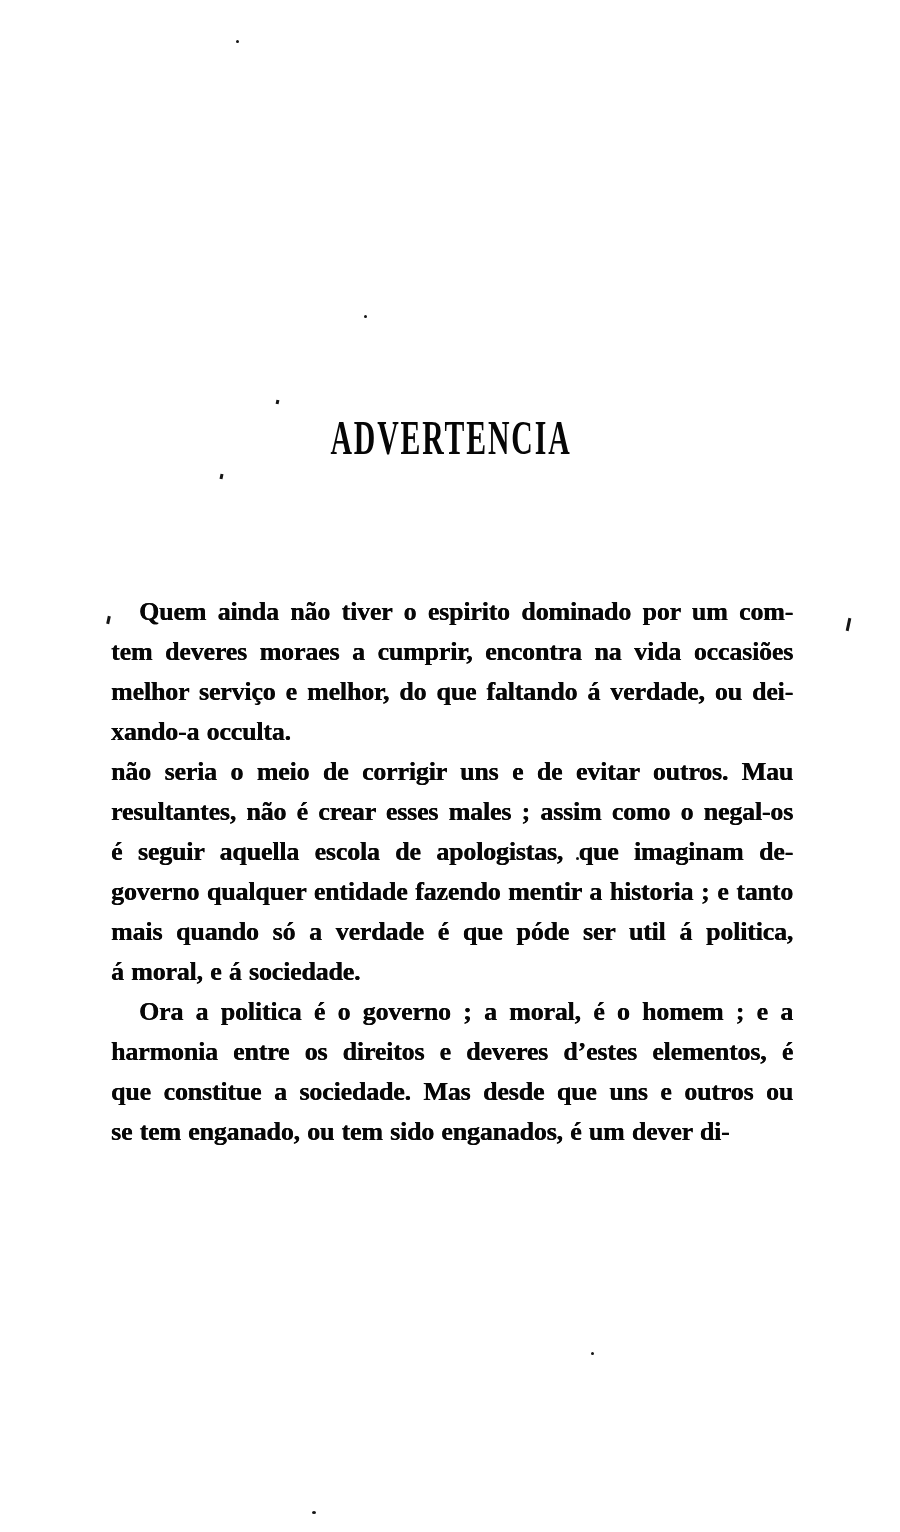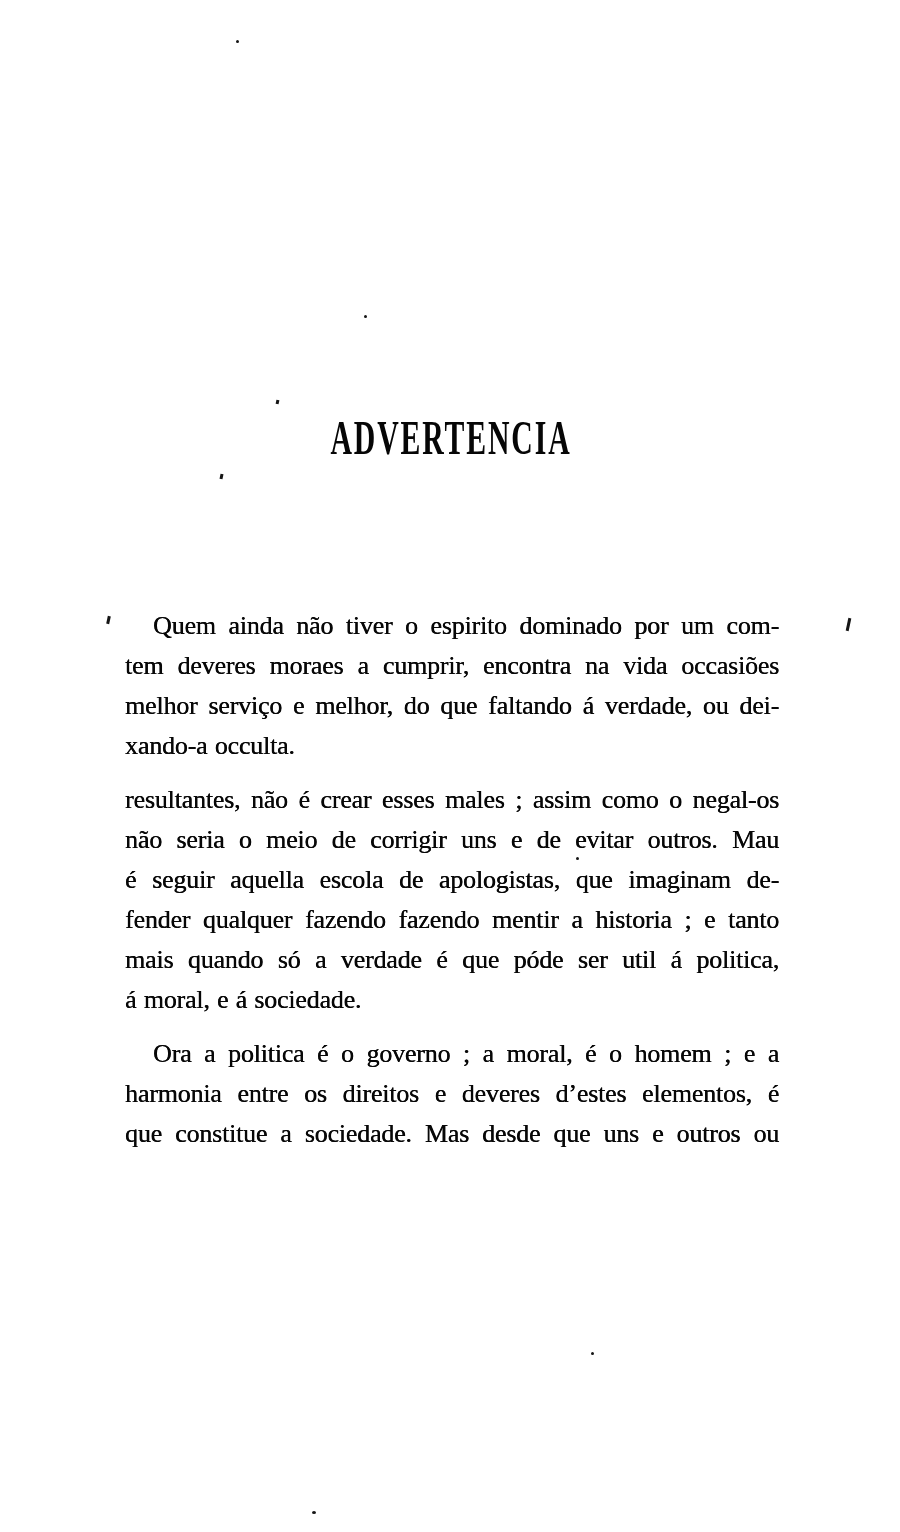--- a/index.html
+++ b/index.html
@@ -28,21 +28,21 @@
     transform-origin: 50% 50%;
     white-space: nowrap;
     color: #060606;
   }
   .body-text {
     position: absolute;
     top: 592px;
     left: 111px;
     width: 682px;
   }
-  .paragraph { margin: 14px; padding: 0; }
+  .paragraph { margin: 0; padding: 0; font-weight: bold; }
   .line {
     text-align: justify;
     text-align-last: justify;
     font-size: 26px;
     line-height: 40px;
     letter-spacing: -0.2px;
     word-spacing: 1px;
     text-shadow: 0.35px 0 currentColor;
     white-space: normal;
   }
@@ -61,31 +61,32 @@
 <div class="page">
   <h1 class="title">ADVERTENCIA</h1>
   <div class="body-text">
       <div class="paragraph">
         <div class="line first">Quem ainda não tiver o espirito dominado por um com-</div>
         <div class="line">tem deveres moraes a cumprir, encontra na vida occasiões</div>
         <div class="line">melhor serviço e melhor, do que faltando á verdade, ou dei-</div>
         <div class="line last">xando-a occulta.</div>
       </div>
       <div class="paragraph">
+        <div class="line">não seria o meio de corrigir uns e de evitar outros. Mau</div>
         <div class="line">resultantes, não é crear esses males ; assim como o negal-os</div>
-        <div class="line">não seria o meio de corrigir uns e de evitar outros. Mau</div>
         <div class="line">é seguir aquella escola de apologistas, que imaginam de-</div>
-        <div class="line">fender qualquer fazendo fazendo mentir a historia ; e tanto</div>
+        <div class="line">governo qualquer entidade fazendo mentir a historia ; e tanto</div>
         <div class="line">mais quando só a verdade é que póde ser util á politica,</div>
         <div class="line last">á moral, e á sociedade.</div>
       </div>
       <div class="paragraph">
         <div class="line first">Ora a politica é o governo ; a moral, é o homem ; e a</div>
         <div class="line">harmonia entre os direitos e deveres d’estes elementos, é</div>
         <div class="line">que constitue a sociedade. Mas desde que uns e outros ou</div>
+        <div class="line last">se tem enganado, ou tem sido enganados, é um dever di-</div>
       </div>
     </div>
 <div class="speck" style="left: 236px; top: 40px; width: 3px; height: 3px;"></div>
     <div class="speck" style="left: 364px; top: 315px; width: 3px; height: 3px;"></div>
     <div class="speck tick" style="left: 276px; top: 400px; width: 3px; height: 4px;"></div>
     <div class="speck tick" style="left: 220px; top: 474px; width: 3px; height: 5px;"></div>
     <div class="speck tick" style="left: 107px; top: 616px; width: 3px; height: 8px;"></div>
     <div class="speck tick" style="left: 847px; top: 618px; width: 3px; height: 13px;"></div>
     <div class="speck" style="left: 576px; top: 857px; width: 3px; height: 3px;"></div>
     <div class="speck" style="left: 591px; top: 1352px; width: 3px; height: 3px;"></div>

